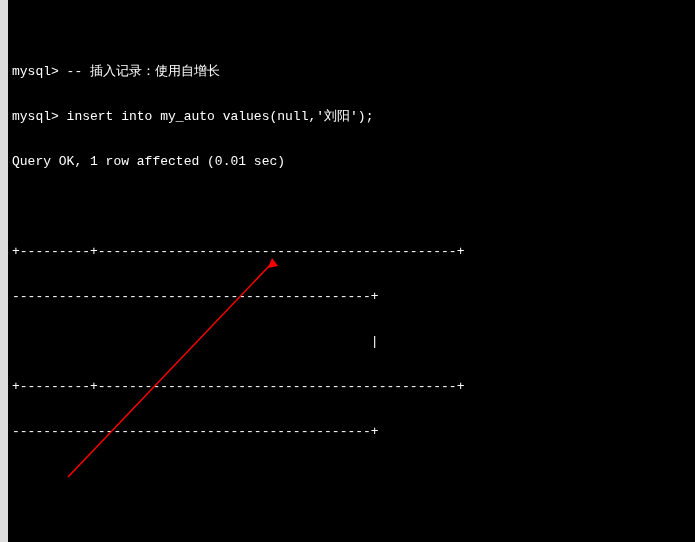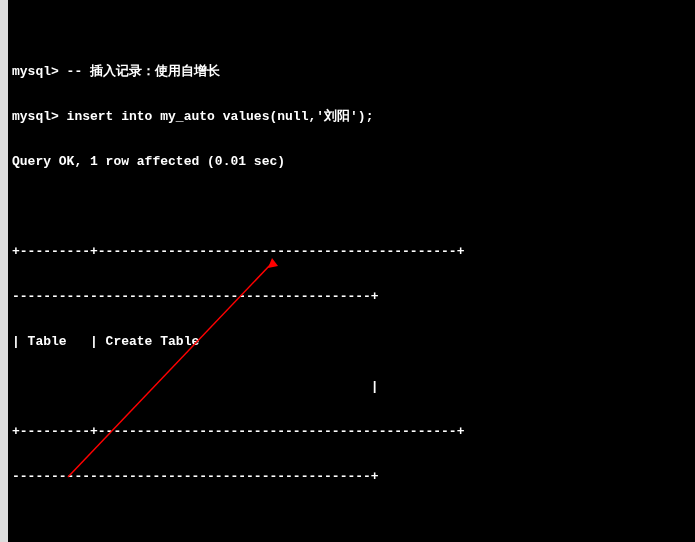--- a/index.html
+++ b/index.html
@@ -38,41 +38,39 @@
       top: 0;
       width: 8px;
       height: 100%;
       background: #dcdcdc;
     }
     .content {
       margin-left: 10px;
     }
     .line {
       min-height: 15px;
-      font-weight: bold;
     }
     .arrow {
       position: absolute;
       pointer-events: none;
     }
   </style>
 </head>
 <body>
 
 <div class="scrollbar-left"></div>
 
 <div class="terminal">
   <div class="content">
     <div class="line">mysql&gt; -- 插入记录：使用自增长</div>
     <div class="line">mysql&gt; insert into my_auto values(null,'刘阳');</div>
     <div class="line">Query OK, 1 row affected (0.01 sec)</div>
     <div class="line"></div>
     <div class="line">+---------+----------------------------------------------+</div>
     <div class="line">----------------------------------------------+</div>
-    <div class="line">| Table   | Create Table</div>
     <div class="line">                                              |</div>
     <div class="line">+---------+----------------------------------------------+</div>
     <div class="line">----------------------------------------------+</div>
     
     
     
     
     
     
     

